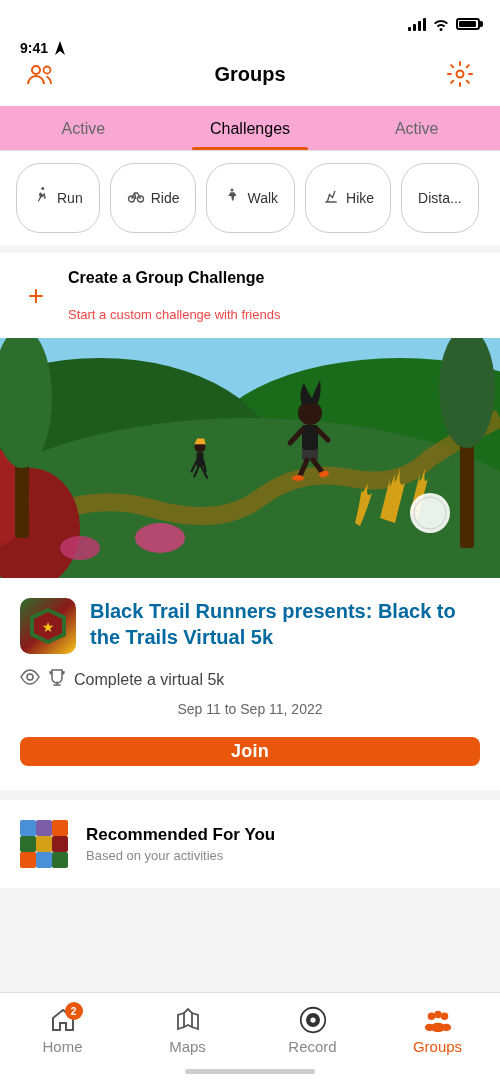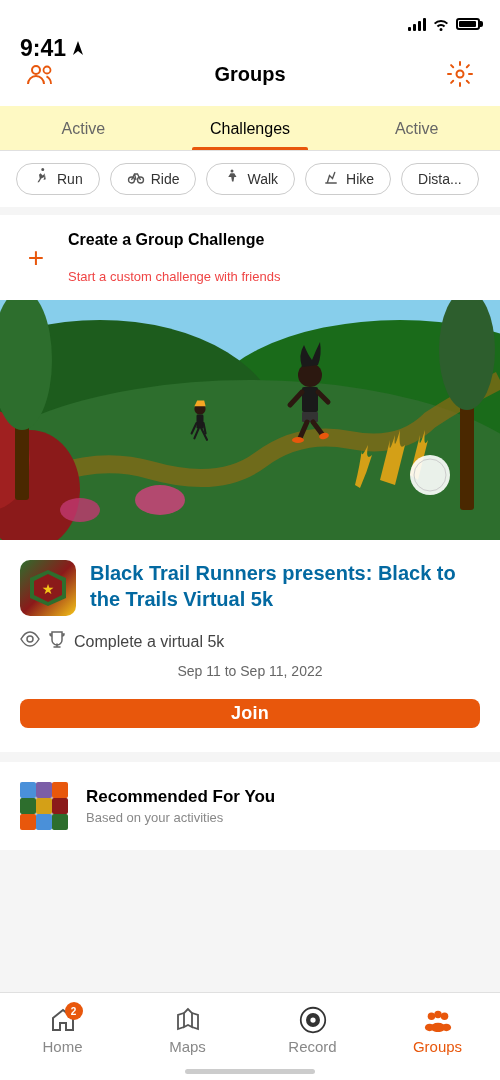--- a/index.html
+++ b/index.html
@@ -16,21 +16,21 @@
     
     .status-bar {
       background: #fff;
       display: flex;
       justify-content: space-between;
       align-items: center;
       padding: 12px 20px 8px;
       height: 44px;
     }
     .status-time {
-      font-size: 23px;
+      font-size: 14px;
       font-weight: 600;
       color: #000;
       display: flex;
       align-items: center;
       gap: 4px;
       margin-top: 48px;
     }
     .status-icons {
       display: flex;
       align-items: center;
@@ -96,21 +96,21 @@
       justify-content: center;
     }
     .header-title {
       font-size: 20px;
       font-weight: 700;
       color: #000;
     }
 
     
     .tabs {
-      background: #fef9c3;
+      background: #f9a8d4;
       display: flex;
       border-bottom: 1px solid #e0e0e0;
     }
     .tab {
       flex: 1;
       text-align: center;
       padding: 14px 0 12px;
       font-size: 16px;
       color: #666;
       cursor: pointer;
@@ -140,21 +140,21 @@
       overflow-x: auto;
       scrollbar-width: none;
     }
     .filter-row::-webkit-scrollbar { display: none; }
     .filter-pill {
       display: flex;
       align-items: center;
       gap: 6px;
       border: 1.5px solid #ccc;
       border-radius: 24px;
-      padding: 4px 16px;
+      padding: 23px 16px;
       white-space: nowrap;
       font-size: 14px;
       color: #333;
       cursor: pointer;
       background: #fff;
     }
     .pill-icon { font-size: 16px; }
 
     
     .create-challenge {

